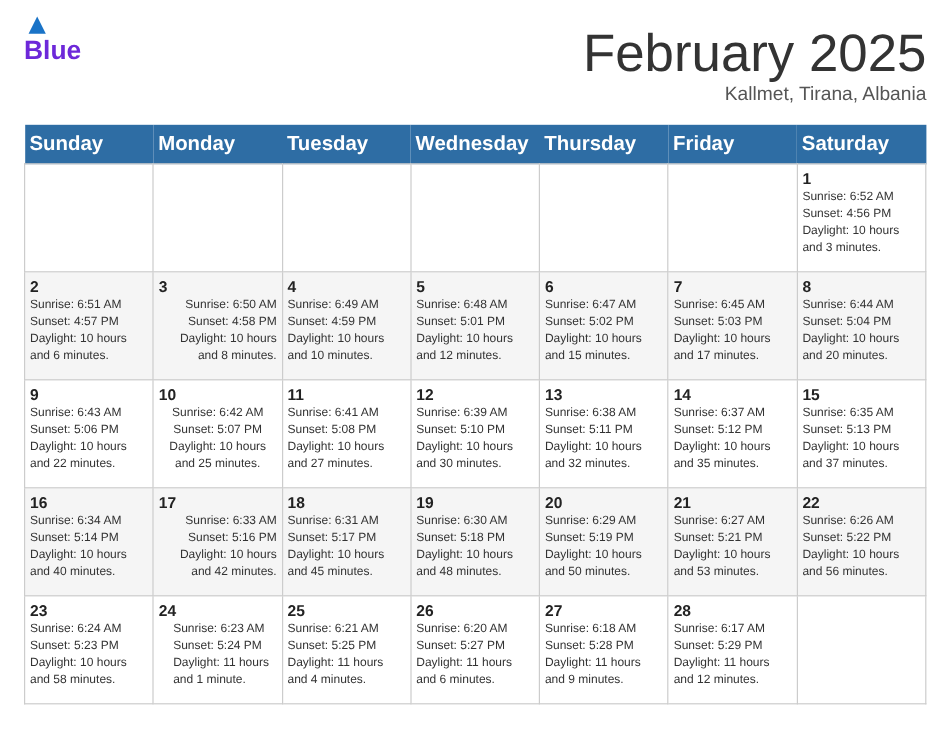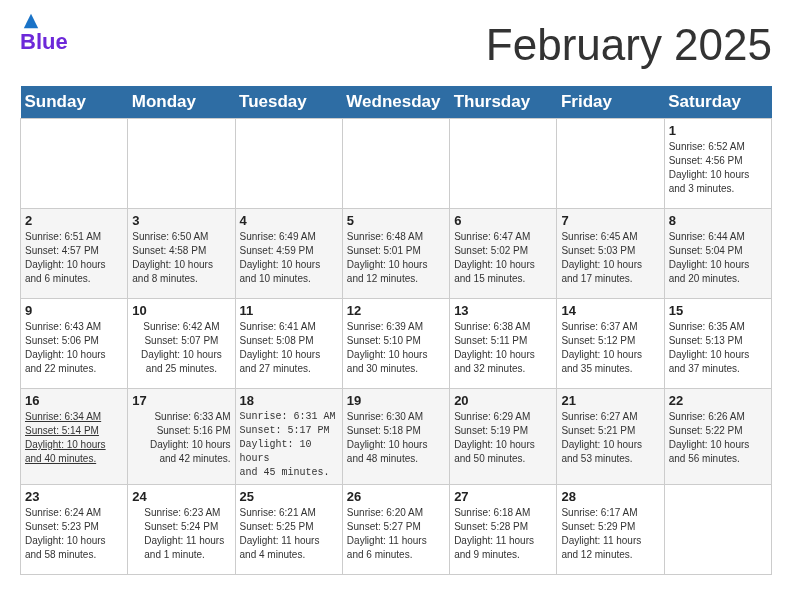--- a/index.html
+++ b/index.html
@@ -99,20 +99,21 @@
           <polygon points="2,18 10,2 18,18" fill="#1a73c7"></polygon>
         </svg>
       </div>
       <div class="logo-text">
         <span style="color:#6d28d9;font-weight:bold;font-size:22px;">Blue</span>
       </div>
     </div>
   </div>
   <div class="title-area">
     <div class="main-title">February 2025</div>
+    <div class="subtitle">Kallmet, Tirana, Albania</div>
   </div>
 </div>
 
 <table>
   <thead>
     <tr>
     <th>Sunday</th>
         <th>Monday</th>
         <th>Tuesday</th>
         <th>Wednesday</th>
@@ -140,21 +141,21 @@
       <tr>
         <td>
           <div class="day-num">2</div>
           <div class="day-info" style="white-space: pre-line;">Sunrise: 6:51 AM
 Sunset: 4:57 PM
 Daylight: 10 hours
 and 6 minutes.</div>
         </td>
         <td>
           <div class="day-num">3</div>
-          <div class="day-info" style="white-space: pre-line;">Sunrise: 6:50 AM
+          <div class="day-info" style="white-space: pre-line; text-align: right;">Sunrise: 6:50 AM
 Sunset: 4:58 PM
 Daylight: 10 hours
 and 8 minutes.</div>
         </td>
         <td>
           <div class="day-num">4</div>
           <div class="day-info" style="white-space: pre-line;">Sunrise: 6:49 AM
 Sunset: 4:59 PM
 Daylight: 10 hours
 and 10 minutes.</div>
@@ -235,35 +236,35 @@
           <div class="day-num">15</div>
           <div class="day-info" style="white-space: pre-line;">Sunrise: 6:35 AM
 Sunset: 5:13 PM
 Daylight: 10 hours
 and 37 minutes.</div>
         </td>
       </tr>
       <tr>
         <td>
           <div class="day-num">16</div>
-          <div class="day-info" style="white-space: pre-line; text-decoration: underline;">Sunrise: 6:34 AM
+          <div class="day-info" style="white-space: pre-line;">Sunrise: 6:34 AM
 Sunset: 5:14 PM
 Daylight: 10 hours
 and 40 minutes.</div>
         </td>
         <td>
           <div class="day-num">17</div>
           <div class="day-info" style="white-space: pre-line; text-align: right;">Sunrise: 6:33 AM
 Sunset: 5:16 PM
 Daylight: 10 hours
 and 42 minutes.</div>
         </td>
         <td>
           <div class="day-num">18</div>
-          <div class="day-info" style="white-space: pre-line; font-family: Liberation Mono, monospace;">Sunrise: 6:31 AM
+          <div class="day-info" style="white-space: pre-line;">Sunrise: 6:31 AM
 Sunset: 5:17 PM
 Daylight: 10 hours
 and 45 minutes.</div>
         </td>
         <td>
           <div class="day-num">19</div>
           <div class="day-info" style="white-space: pre-line;">Sunrise: 6:30 AM
 Sunset: 5:18 PM
 Daylight: 10 hours
 and 48 minutes.</div>

